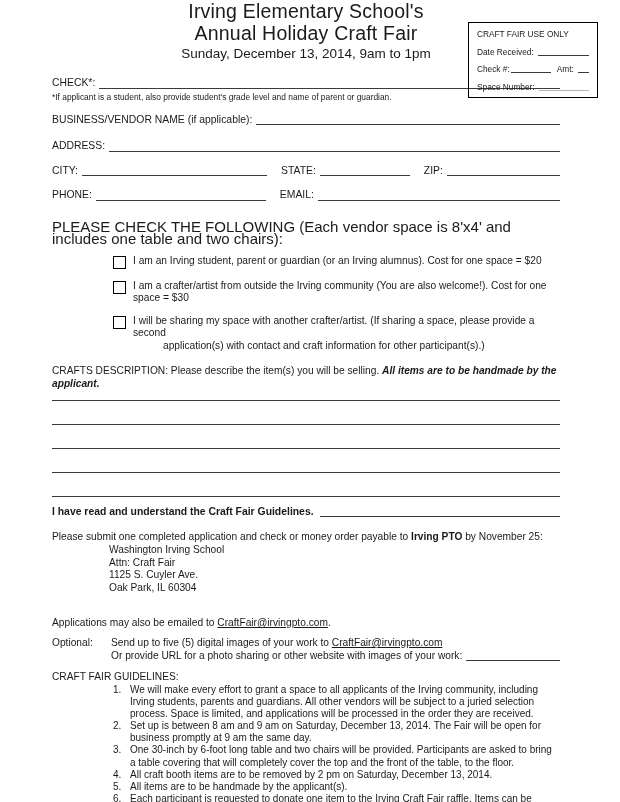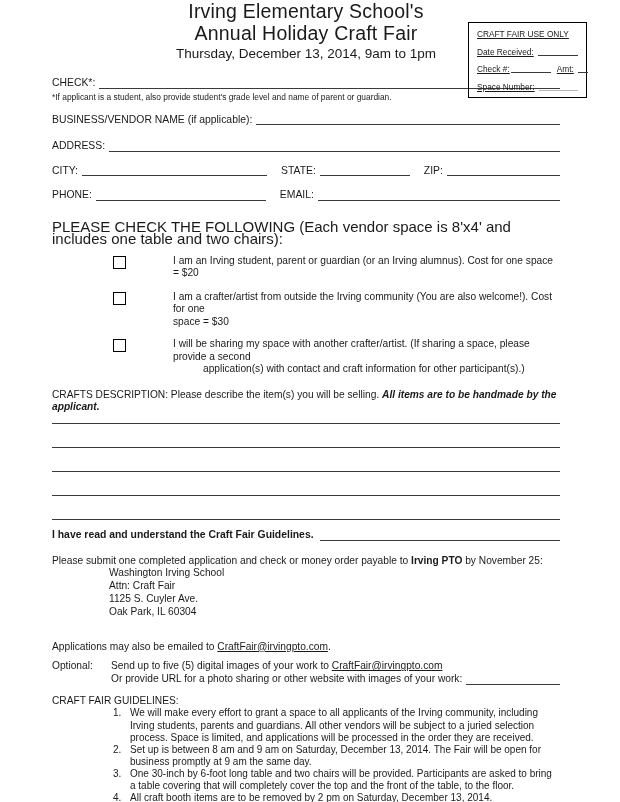--- a/index.html
+++ b/index.html
@@ -14,40 +14,40 @@
     font-family:"Liberation Sans","DejaVu Sans",sans-serif;
     font-size:10px;
     line-height:12.5px;
   }
   
   .hdr{text-align:center;}
   .hdr .t1,.hdr .t2{font-size:19.5px;line-height:22px;letter-spacing:.2px;}
   .hdr .t3{font-size:13.5px;line-height:19px;}
   
   .obox{
-    position:absolute;left:468px;top:22px;width:119px;height:76px;
+    position:absolute;left:468px;top:22px;width:130px;height:76px;
     box-sizing:border-box;border:1.5px solid #000;
     padding:6px 8px 5px 8px;
     display:flex;flex-direction:column;justify-content:space-between;
-    font-size:8.3px;line-height:10px;text-decoration:underline;
+    font-size:8.3px;line-height:10px;
   }
   .obox .orow{display:flex;align-items:flex-end;white-space:nowrap;}
   .fill{border-bottom:1px solid #3a3a3a;flex:1;margin:0 0 1px 4px;min-width:10px;height:10px;}
   .fill.gray{border-bottom-color:#b5b5b5;}
   .fill.w40{flex:0 0 40px;}
   
   .row{display:flex;align-items:flex-end;font-size:10.4px;white-space:nowrap;}
   .lbl{flex:none;}
   .note{font-size:8.4px;line-height:10px;margin-top:2px;color:#222;}
   .mt14{margin-top:14px}.mt12{margin-top:12px}
   .w185{flex:0 0 185px}.w170{flex:0 0 170px}.w90{flex:0 0 90px}
   .gap{margin-left:14px}
   
   .intro{margin-top:19px;font-size:15px;}
-  .opt{display:flex;margin-left:61px;align-items:flex-start;gap:40px;}
+  .opt{display:flex;margin-left:61px;align-items:flex-start;}
   .opt .cb{flex:none;width:11px;height:11px;border:1.2px solid #000;margin:1px 7px 0 0;background:#fff;}
   .opt .txt{font-size:10.2px;line-height:12.5px;max-width:432px;}
   .ind30{margin-left:30px;}
   
   .para{font-size:10.2px;line-height:12.8px;}
   .blank{border-bottom:1px solid #3a3a3a;}
   .bl-first{height:9px;}
   .bl{height:23px;}
   
   .agree{display:flex;align-items:flex-end;margin-top:9px;font-size:10.4px;font-weight:bold;white-space:nowrap;}
@@ -87,21 +87,21 @@
     </div>
     <div class="orow">
       <span>Space Number:</span>
       <span class="fill gray"></span>
     </div>
   </div>
 
   <div class="hdr">
     <div class="t1">Irving Elementary School's</div>
     <div class="t2">Annual Holiday Craft Fair</div>
-    <div class="t3">Thursday, December 13, 2014, 9am to 1pm</div>
+    <div class="t3">Sunday, December 13, 2014, 9am to 1pm</div>
   </div>
 
   <div class="row mt14">
     <span class="lbl">CHECK*:</span>
     <span class="fill"></span>
   </div>
   <div class="note">*If applicant is a student, also provide student's grade level and name of parent or guardian.</div>
 
   <div class="row mt12">
     <span class="lbl">BUSINESS/VENDOR NAME (if applicable):</span>

